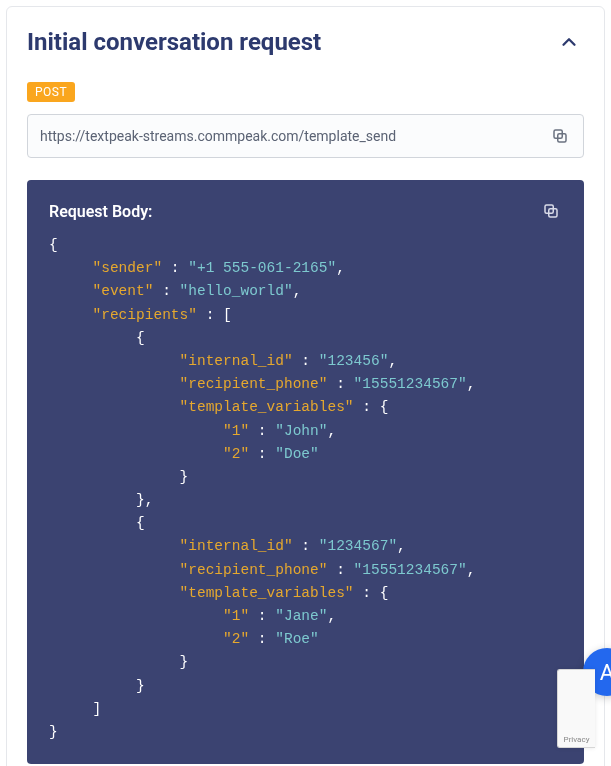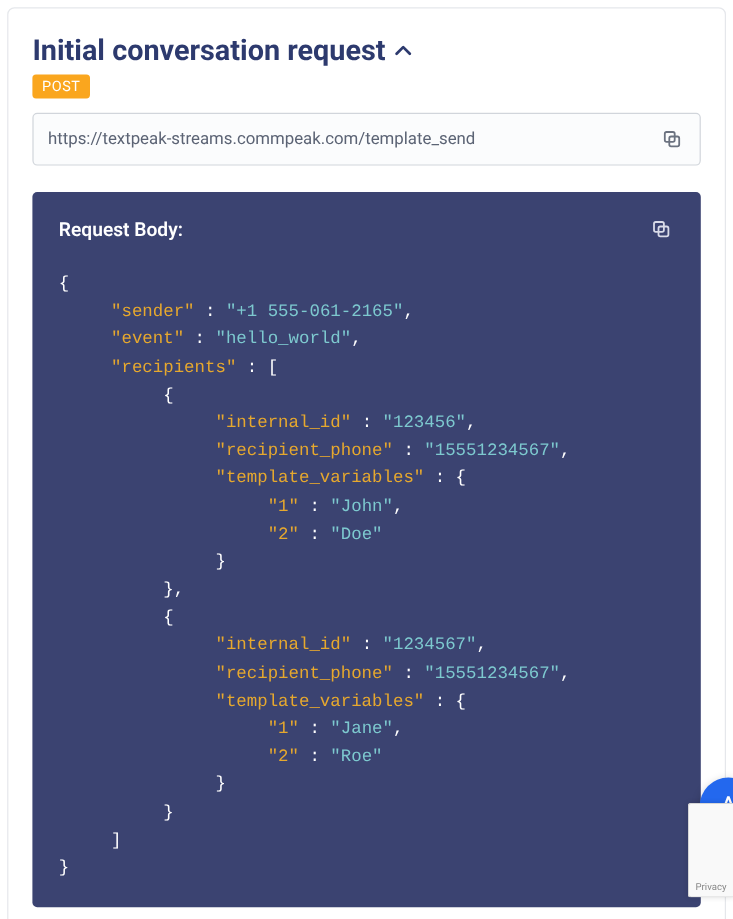--- a/index.html
+++ b/index.html
@@ -10,22 +10,23 @@
       width: 611px;
     }
     .card {
       border: 1px solid #e5e7eb;
       border-radius: 6px;
       background: #fff;
       padding: 20px;
     }
     .header-row {
       display: flex;
-      align-items: center;
-      margin-bottom: 4px;
+      justify-content: space-between;
+      align-items: center;
+      margin-bottom: 24px;
     }
     .title {
       font-size: 24px;
       font-weight: 700;
       color: #2d3a6e;
     }
     .chevron-btn {
       background: none;
       border: none;
       cursor: pointer;
@@ -71,21 +72,21 @@
       margin-top: 22px;
       background: #3b4371;
       border-radius: 4px;
       padding: 20px 22px;
       color: #fff;
     }
     .code-panel-header {
       display: flex;
       justify-content: space-between;
       align-items: center;
-      margin-bottom: 24px;
+      margin-bottom: 12px;
       gap: 16px;
     }
     .code-panel-title {
       font-size: 16px;
       font-weight: 600;
       color: #fff;
     }
     .code-panel .copy-btn { color: #d9dbe8; }
     .code-block {
       font-family: "SFMono-Regular", Consolas, "Liberation Mono", Menlo, monospace;
@@ -94,21 +95,21 @@
       white-space: pre;
       color: #ffffff;
     }
     .tok-key { color: #e6a82e; }
     .tok-punc { color: #ffffff; }
     .tok-str { color: #7dc9cf; }
     .tok-brace { color: #ffffff; }
     .recaptcha-stub {
       position: fixed;
       bottom: 18px;
-      right: 0;
+      right: 16px;
       width: 38px;
       height: 79px;
       background: #f9f9f9;
       border: 1px solid #d6d6d6;
       border-right: none;
       border-radius: 3px 0 0 3px;
       box-shadow: 0 0 4px rgba(0,0,0,0.1);
       font-size: 8px;
       color: #888;
       display: flex;

